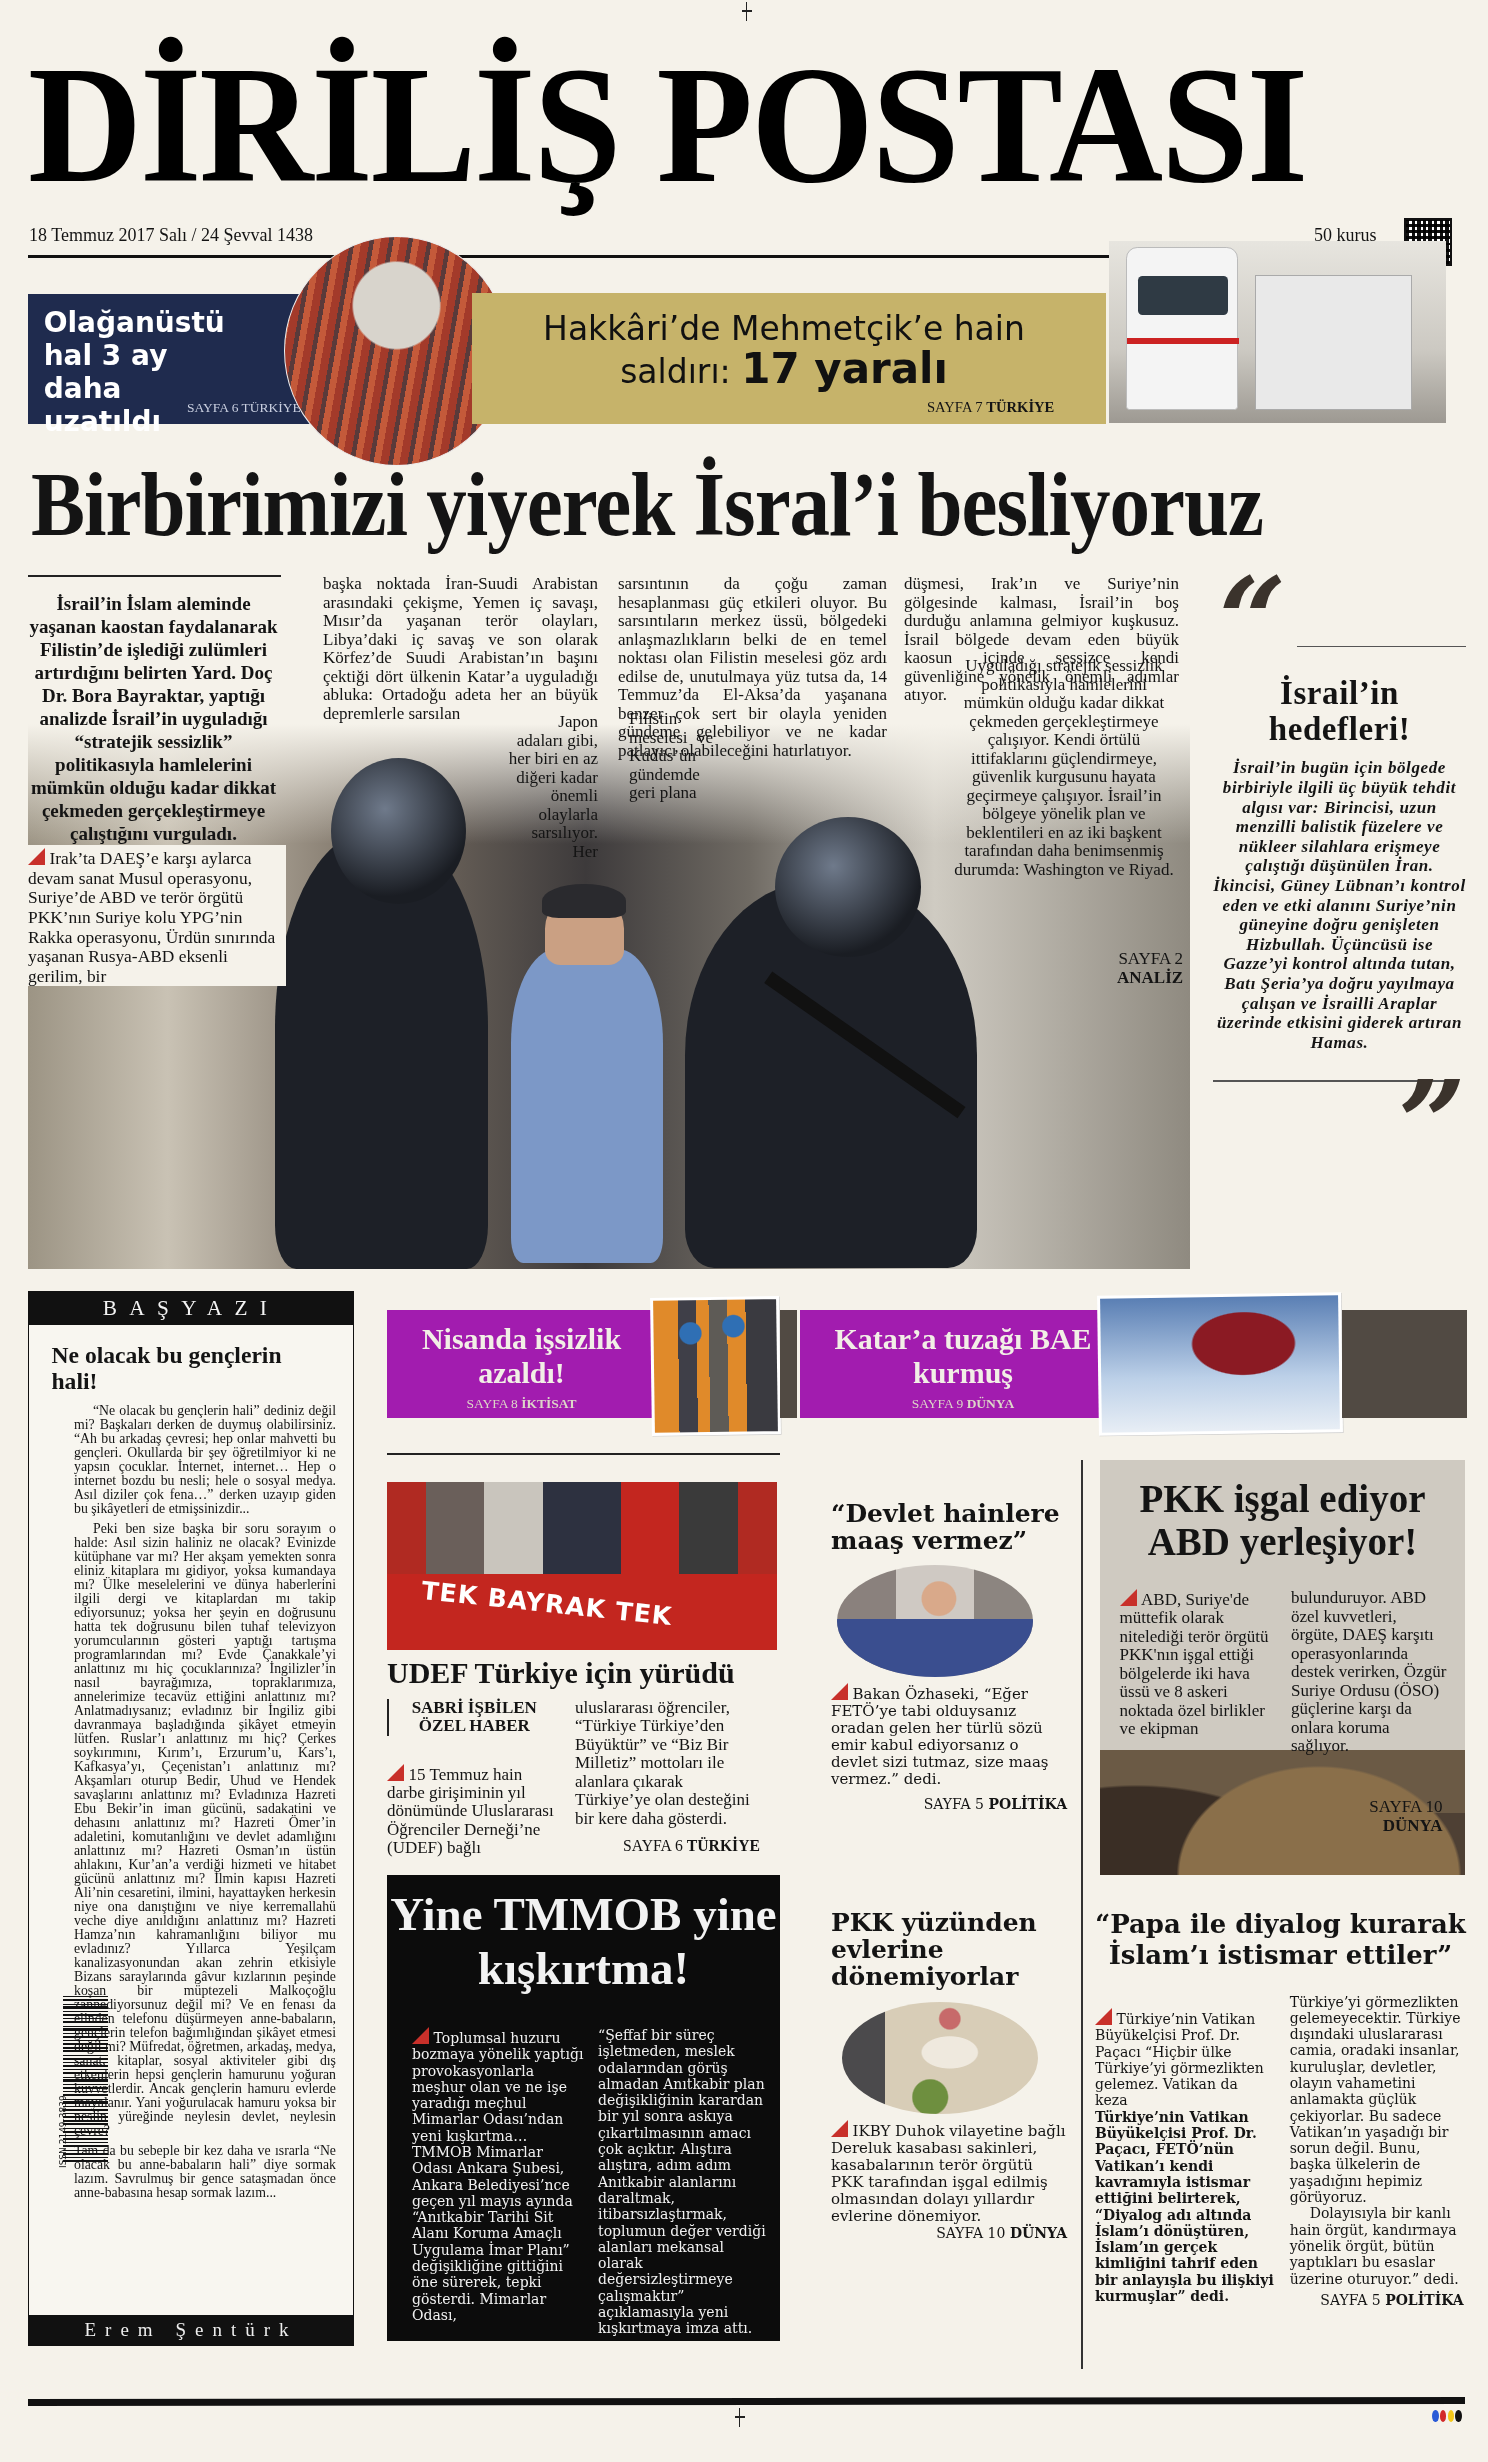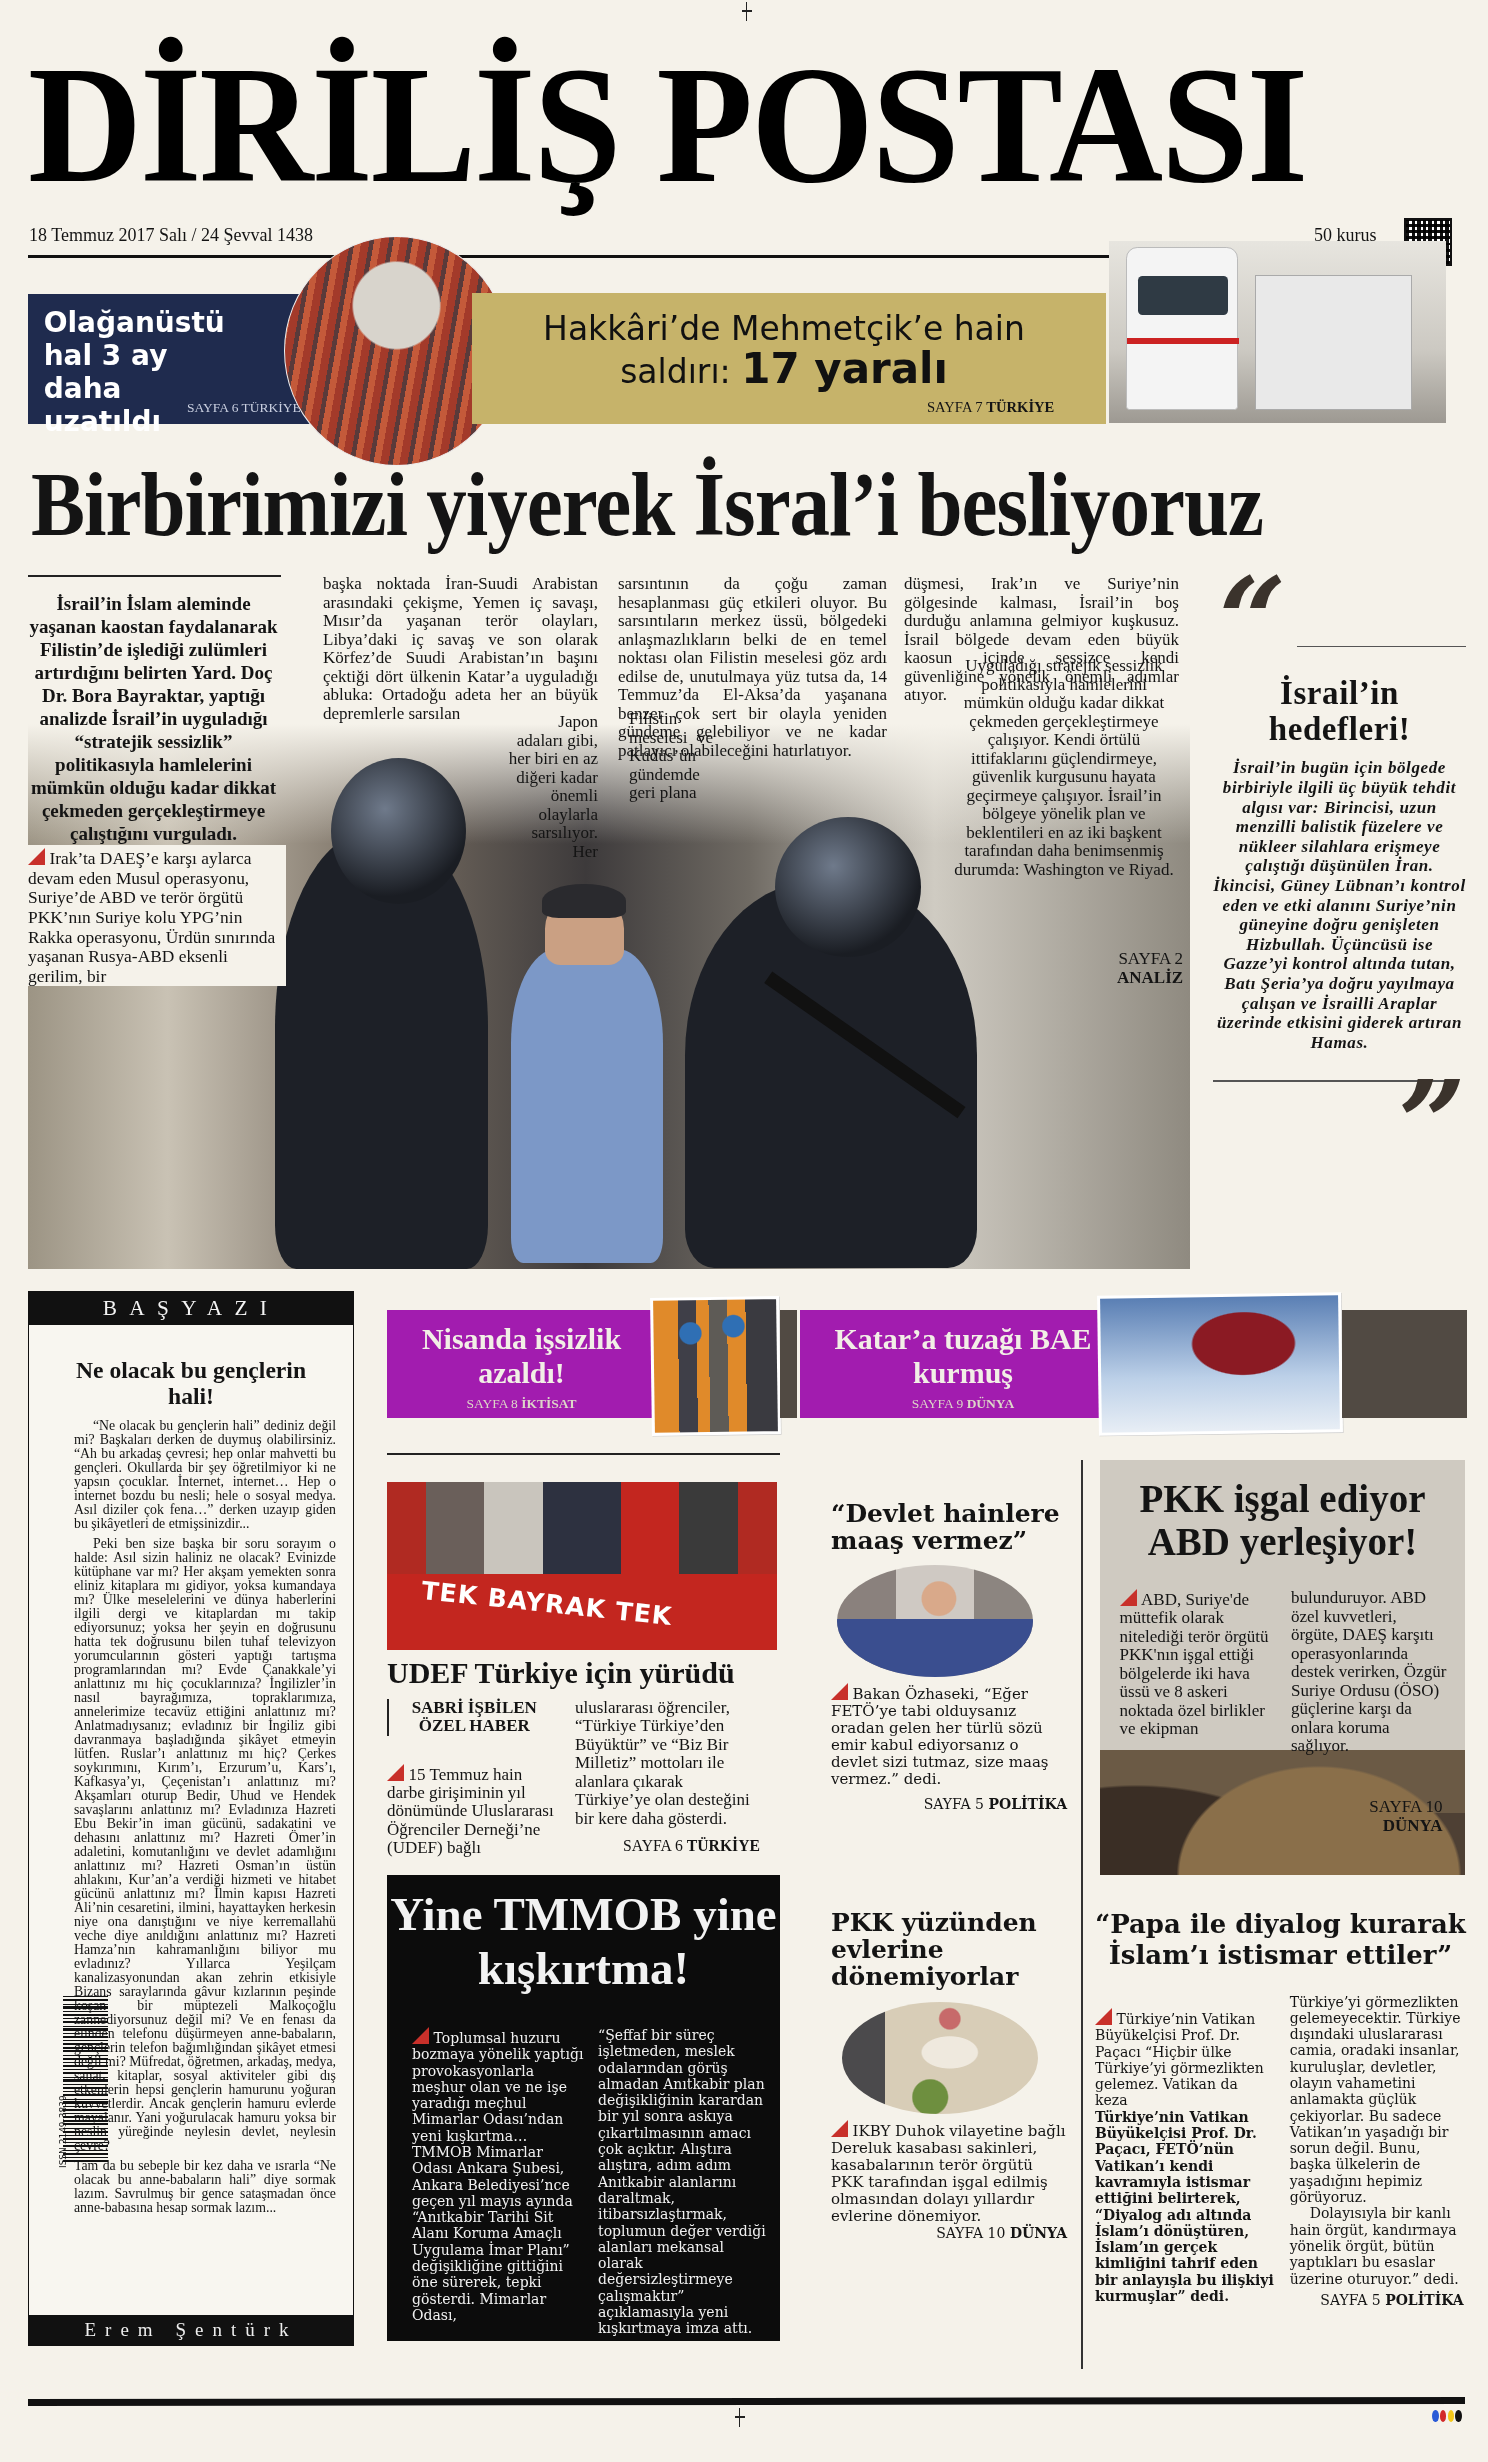--- a/index.html
+++ b/index.html
@@ -72,21 +72,21 @@
 
   
   .side-quote { left: 1213px; top: 573px; width: 253px; height: 696px; }
   .quote-mark { font-family:"DejaVu Serif", serif; font-weight:700; font-style: italic; font-size: 118px; line-height: 95px; color:#3b332c; }
   .side-hl { font-weight: 700; font-size: 33px; line-height: 36px; text-align:center; letter-spacing: 0.6px; }
   .side-body { font-weight:700; font-style: italic; font-size: 17px; line-height: 19.6px; text-align:center; letter-spacing: 0.6px; }
 
   
   .editorial { left: 28px; top: 1291px; width: 326px; height: 1055px; border: 1.7px solid #111; background:#f8f6f0; }
   .ed-band { background:#111; color:#f3f3f3; text-align:center; font-size: 21.3px; letter-spacing: 12.4px; height: 33px; line-height: 33px; }
-  .ed-title { font-weight:700; font-size: 23.6px; line-height: 26px; text-align:center; margin: 32px 0 10px; }
+  .ed-title { font-weight:700; font-size: 23.6px; line-height: 26px; margin: 17px 0 10px; }
   .ed-body { font-size: 13.8px; line-height: 14px; text-align: justify; padding: 0 17px 0 45px; }
   .ed-body p { text-indent: 19px; margin-top: 6px; }
   .barcode { position:absolute; left: 34px; top: 702px; width: 45px; height: 168px;
       background: repeating-linear-gradient(0deg, #111 0 2.2px, transparent 2.2px 3.9px, #111 3.9px 5px, transparent 5px 7.3px); }
   .barcode-label { position:absolute; left: 29px; top: 876px; font-family:"DejaVu Sans", sans-serif; font-size: 9px; transform: rotate(-90deg); transform-origin: left top; }
   .ed-foot { position:absolute; left:0; right:0; bottom:0; height: 30px; background:#111; color:#eee; text-align:center; font-size: 19px; letter-spacing: 9px; line-height: 30px; }
 
   
   .teaser-box { background:#a21caf; color:#f2efe6; text-align:center; }
   .teaser-box .hd { font-size: 30px; line-height: 34px; font-weight: 700; }
@@ -190,21 +190,21 @@
   <div class="boy-cap" style="left:517px; top:168px; width:79px; height:73px; background:#caa083;"></div>
   <div class="boy-cap" style="left:514px; top:160px; width:84px; height:34px;"></div>
   <div class="soldier" style="left:657px; top:157px; width:292px; height:387px;"></div>
   <div class="helmet" style="left:747px; top:93px; width:146px; height:140px;"></div>
   <div class="abs" style="left:719px; top:314px; width:236px; height:13.5px; background:#111; transform:rotate(35deg);"></div>
 </div>
 
 <div class="abs deck-rule" style="left:28px; top:575px; width:253px;"></div>
 <div class="abs deck">İsrail’in İslam aleminde yaşanan kaostan faydalanarak Filistin’de işlediği zulümleri artırdığını belirten Yard. Doç Dr. Bora Bayraktar, yaptığı analizde İsrail’in uyguladığı “stratejik sessizlik” politikasıyla hamlelerini mümkün olduğu kadar dikkat çekmeden gerçekleştirmeye çalıştığını vurguladı.</div>
 <div class="abs deck-rule" style="left:28px; top:845px; width:253px;"></div>
-<div class="abs intro"><span class="red-tri"></span><span>Irak’ta DAEŞ’e karşı aylarca devam eden Musul operasyonu, Suriye’de ABD ve terör örgütü PKK’nın Suriye kolu YPG’nin Rakka operasyonu, Ürdün sınırında yaşanan Rusya-ABD eksenli gerilim, bir</span></div>
+<div class="abs intro"><span class="red-tri"></span><span>Irak’ta DAEŞ’e karşı aylarca devam sanat Musul operasyonu, Suriye’de ABD ve terör örgütü PKK’nın Suriye kolu YPG’nin Rakka operasyonu, Ürdün sınırında yaşanan Rusya-ABD eksenli gerilim, bir</span></div>
 
 <div class="abs lead-col" style="left:323px; top:575px; width:275px;">başka noktada İran-Suudi Arabistan arasındaki çekişme, Yemen iç savaşı, Mısır’da yaşanan terör olayları, Libya’daki iç savaş ve son olarak Körfez’de Suudi Arabistan’ın başını çektiği dört ülkenin Katar’a uyguladığı abluka: Ortadoğu adeta her an büyük depremlerle sarsılan</div>
 <div class="abs lead-col" style="left:508px; top:713px; width:90px; text-align:right;">Japon adaları gibi, her biri en az diğeri kadar önemli olaylarla sarsılıyor. Her</div>
 <div class="abs lead-col" style="left:618px; top:575px; width:269px;">sarsıntının da çoğu zaman hesaplanması güç etkileri oluyor. Bu sarsıntıların merkez üssü, bölgedeki anlaşmazlıkların belki de en temel noktası olan Filistin meselesi göz ardı edilse de, unutulmaya yüz tutsa da, 14 Temmuz’da El-Aksa’da yaşanana benzer çok sert bir olayla yeniden gündeme gelebiliyor ve ne kadar patlayıcı olabileceğini hatırlatıyor.</div>
 <div class="abs lead-col" style="left:629px; top:710px; width:84px;">Filistin meselesi ve Kudüs’ün gündemde geri plana</div>
 <div class="abs lead-col" style="left:904px; top:575px; width:275px;">düşmesi, Irak’ın ve Suriye’nin gölgesinde kalması, İsrail’in boş durduğu anlamına gelmiyor kuşkusuz. İsrail bölgede devam eden büyük kaosun içinde sessizce kendi güvenliğine yönelik önemli adımlar atıyor.</div>
 <div class="abs lead-col" style="left:949px; top:657px; width:230px; text-align:center;">Uyguladığı stratejik sessizlik politikasıyla hamlelerini mümkün olduğu kadar dikkat çekmeden gerçekleştirmeye çalışıyor. Kendi örtülü ittifaklarını güçlendirmeye, güvenlik kurgusunu hayata geçirmeye çalışıyor. İsrail’in bölgeye yönelik plan ve beklentileri en az iki başkent tarafından daha benimsenmiş durumda: Washington ve Riyad.</div>
 <div class="abs" style="left:1117px; top:949px; text-align:right; font-size:17px; line-height:19px;">
   <div>SAYFA 2</div>
     <div style="font-weight:700;">ANALİZ</div>

